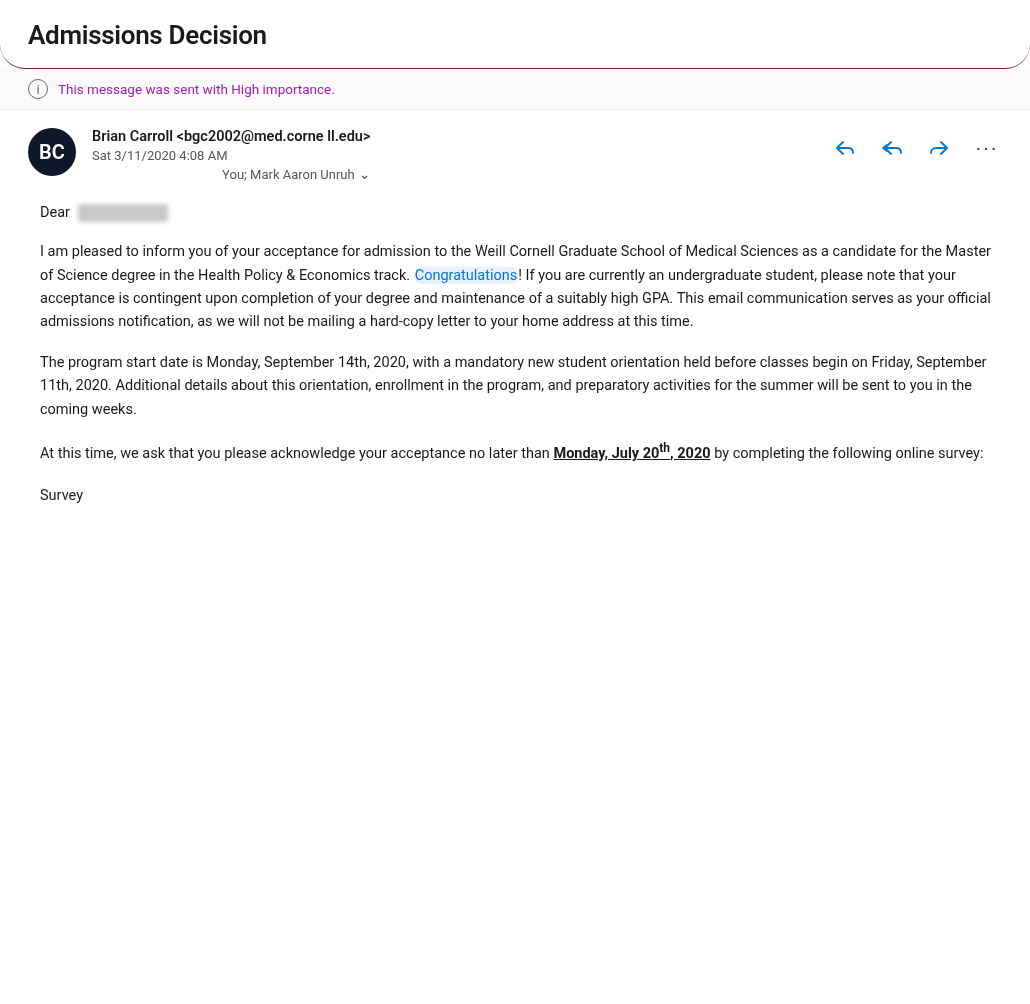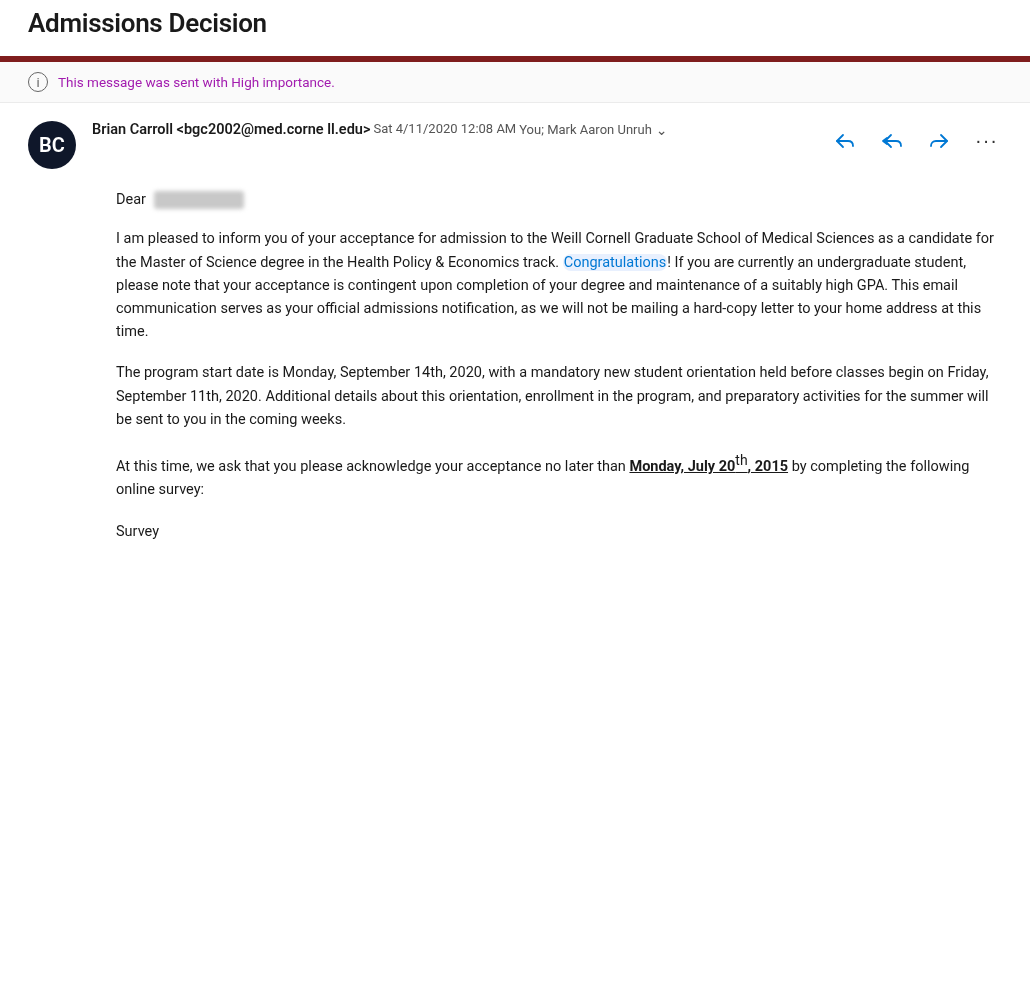--- a/index.html
+++ b/index.html
@@ -16,22 +16,23 @@
     }
 
     .email-container {
       background: #ffffff;
       width: 1030px;
       min-height: 1004px;
       padding: 0;
     }
 
     .email-header {
-      padding: 8px 28px 18px 28px;
-      border-bottom: 6px solid #7f1d1d;
+      padding: 20px 28px 18px 28px;
+      border-bottom: 1px solid #7f1d1d;
+      border-radius: 25px;
     }
 
     .email-title {
       font-size: 26px;
       font-weight: 600;
       color: #1a1a1a;
       letter-spacing: -0.3px;
     }
 
     .importance-bar {
@@ -83,20 +84,21 @@
       align-items: center;
       justify-content: center;
       color: white;
       font-size: 20px;
       font-weight: 600;
       flex-shrink: 0;
     }
 
     .sender-info {
       display: flex;
+      flex-direction: column;
       gap: 3px;
     }
 
     .sender-name {
       font-size: 14.5px;
       font-weight: 600;
       color: #1a1a1a;
     }
 
     .sender-date {
@@ -137,21 +139,21 @@
       padding: 4px;
     }
 
     .dots-btn {
       color: #333;
       font-size: 20px;
       letter-spacing: 1px;
     }
 
     .email-body {
-      padding: 20px 28px 28px 116px;
+      padding: 20px 28px 28px 40px;
       font-size: 14.5px;
       line-height: 1.55;
       color: #1a1a1a;
     }
 
     .dear-line {
       margin-bottom: 16px;
       display: flex;
       align-items: center;
       gap: 8px;
@@ -179,23 +181,23 @@
       padding: 0 1px;
       border-radius: 8px;
     }
 
     .bold-underline {
       font-weight: 700;
       text-decoration: underline;
     }
 
     .superscript {
-      font-size: 14px;
+      font-size: 12px;
       vertical-align: super;
-      font-weight: 400;
+      font-weight: 700;
     }
 
     .survey-line {
       margin-top: 20px;
     }
   </style>
 </head>
 <body>
 
 <div class="email-container">
@@ -209,21 +211,21 @@
     <span class="importance-text">This message was sent with High importance.</span>
   </div>
 
   <div class="sender-section">
     <div class="sender-left">
       <div class="avatar">
         <span>BC</span>
       </div>
       <div class="sender-info">
         <span class="sender-name">Brian Carroll &lt;bgc2002@med.corne ll.edu&gt;</span>
-        <span class="sender-date">Sat 4/11/2020 12:08 AM</span>
+        <span class="sender-date">Sat 3/11/2020 4:08 AM</span>
         <div class="sender-to">
           <span>You; Mark Aaron Unruh</span>
           <span class="chevron-down">⌄</span>
         </div>
       </div>
     </div>
 
     <div class="action-buttons">
       <button class="action-btn" title="Reply">
         <svg width="20" height="20" viewBox="0 0 20 20" fill="none" xmlns="http://www.w3.org/2000/svg">
@@ -257,21 +259,21 @@
       <span class="blurred-name"></span>
     </div>
 
     <p class="paragraph">
       I am pleased to inform you of your acceptance for admission to the Weill Cornell Graduate School of Medical Sciences as a candidate for the Master of Science degree in the Health Policy &amp; Economics track. <a href="#" class="congratulations-link">Congratulations</a>! If you are currently an undergraduate student, please note that your acceptance is contingent upon completion of your degree and maintenance of a suitably high GPA. This email communication serves as your official admissions notification, as we will not be mailing a hard-copy letter to your home address at this time.
     </p>
 
     <p class="paragraph">The program start date is Monday, September 14th, 2020, with a mandatory new student orientation held before classes begin on Friday, September 11th, 2020. Additional details about this orientation, enrollment in the program, and preparatory activities for the summer will be sent to you in the coming weeks.</p>
 
     <p class="paragraph">
-      <span>At this time, we ask that you please acknowledge your acceptance no later than </span><span class="bold-underline"><span>Monday, July 20</span><sup class="superscript">th</sup><span>, 2015</span></span><span> by completing the following online survey:</span>
+      <span>At this time, we ask that you please acknowledge your acceptance no later than </span><span class="bold-underline"><span>Monday, July 20</span><sup class="superscript">th</sup><span>, 2020</span></span><span> by completing the following online survey:</span>
     </p>
 
     <div class="survey-line">
       <span>Survey</span>
     </div>
 
   </div>
 
 </div>
 

